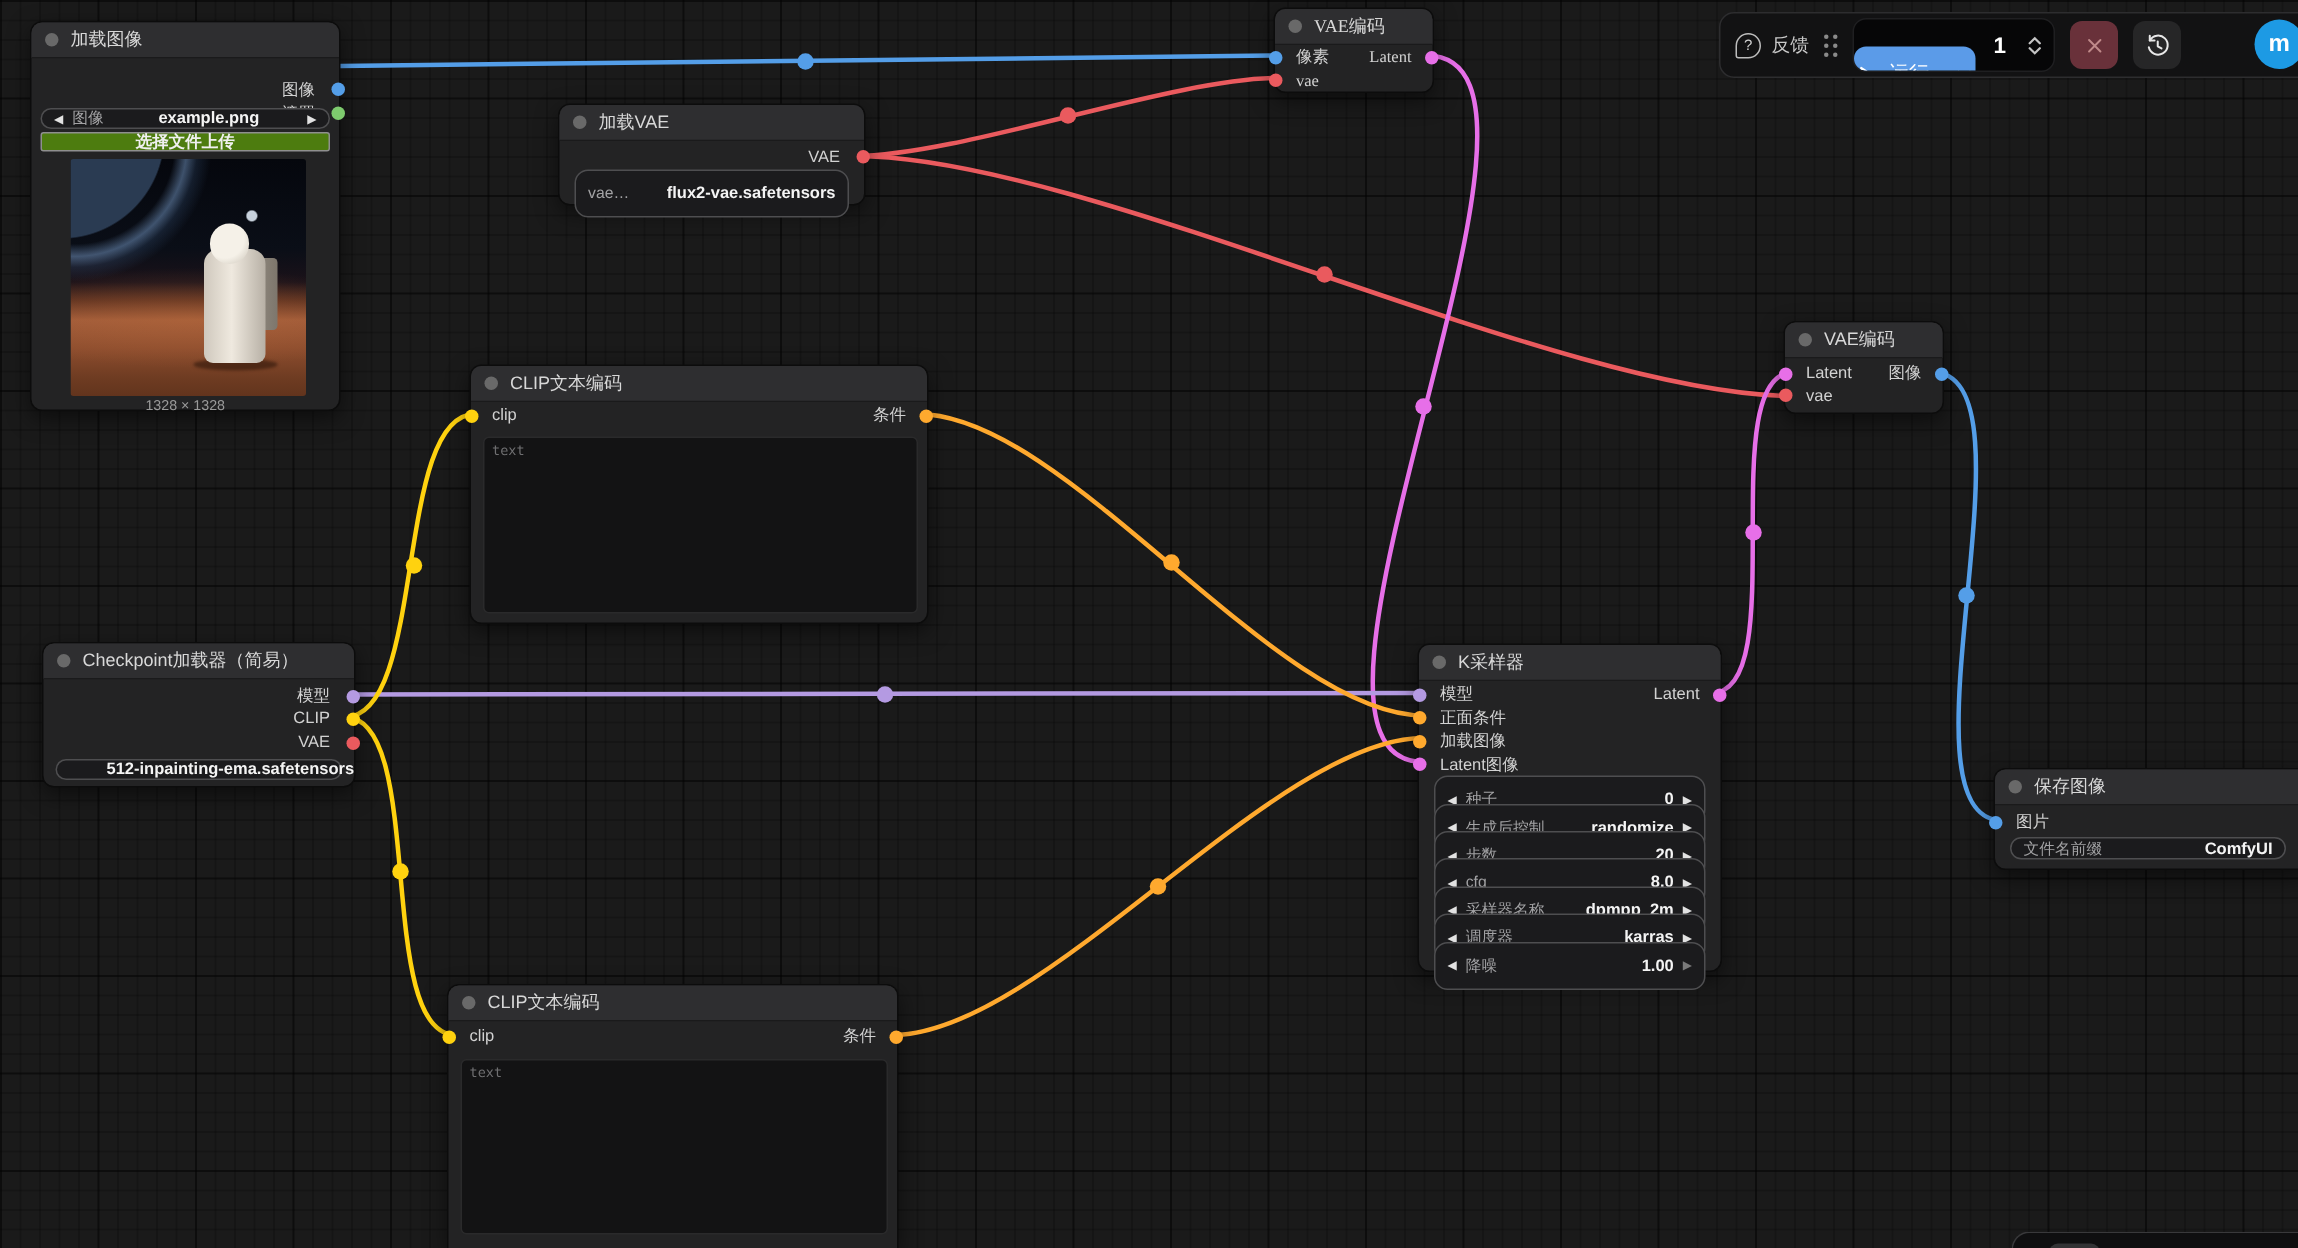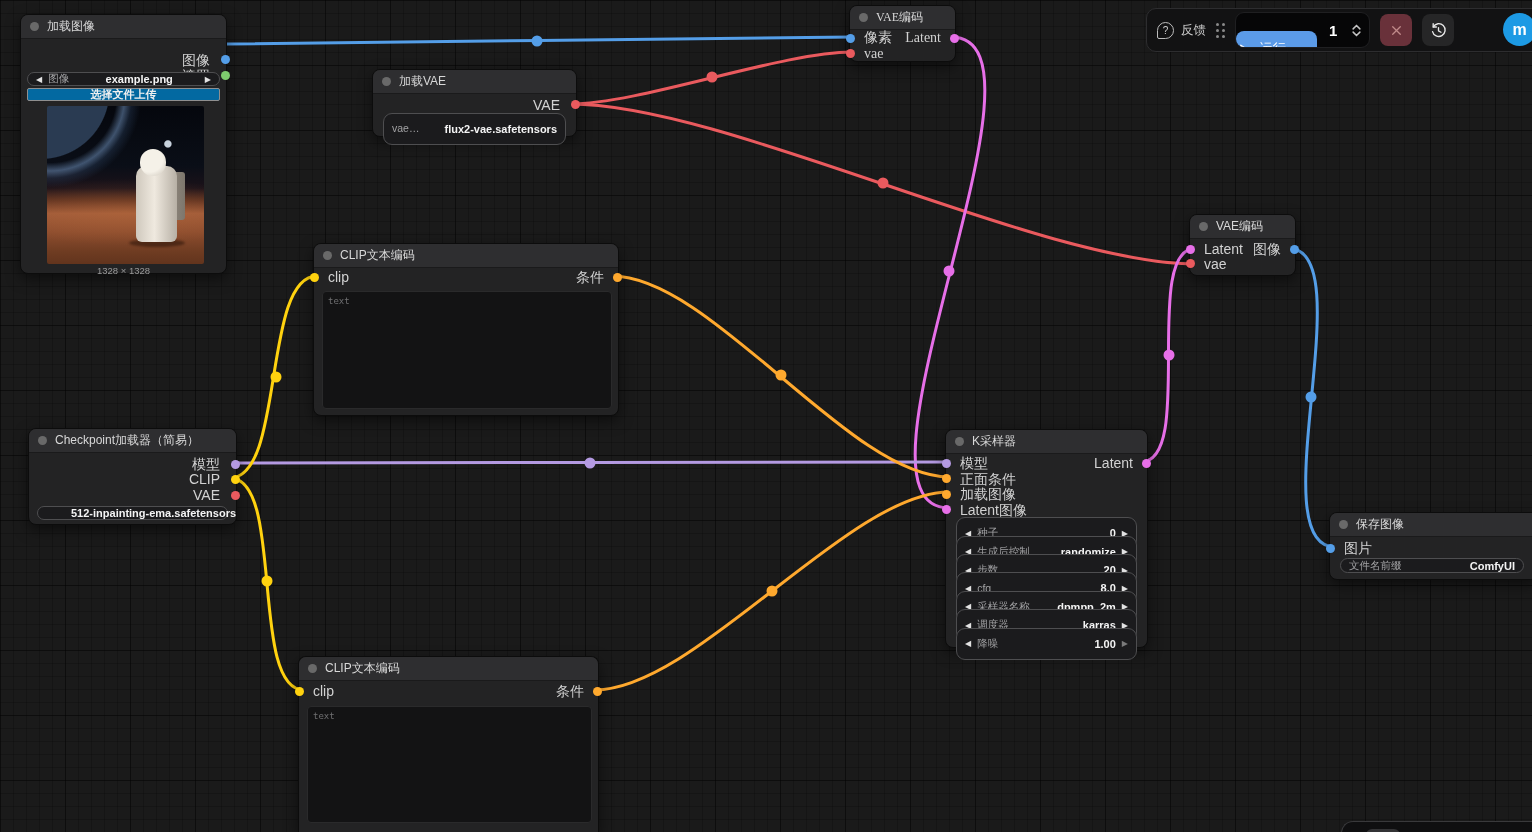--- a/index.html
+++ b/index.html
@@ -26,34 +26,34 @@
     position:absolute; left:0; top:0; right:0; height:24px;
     background:#2e2e30; border-radius:7px 7px 0 0;
     display:flex; align-items:center; gap:8px; padding:0 9px;
     border-bottom:1px solid #1a1a1b;
   }
   .collapse-dot { width:9px; height:9px; border-radius:50%; background:#696969; flex:0 0 auto; }
   .node-title { font-size:12px; color:#d8d8d8; white-space:nowrap; }
   .port { position:absolute; width:9px; height:9px; border-radius:50%; z-index:3; }
   .port.in  { left:-4px; }
   .port.out { right:-4px; }
-  .slot-label { position:absolute; height:14px; line-height:14px; font-size:14px; color:#d2d2d2; white-space:nowrap; }
+  .slot-label { position:absolute; height:14px; line-height:14px; font-size:11px; color:#d2d2d2; white-space:nowrap; }
   .slot-label.right { text-align:right; }
   .widget {
     position:absolute; height:32px; background:#1b1b1d;
     border:1px solid #4e4e50; border-radius:9px;
     display:flex; align-items:center; padding:0 8px; gap:6px;
     font-size:10.5px; color:#a2a2a4; white-space:nowrap;
   }
   .widget .lab { flex:1 1 auto; overflow:hidden; text-overflow:ellipsis; }
   .widget .val { color:#f4f4f4; font-weight:bold; font-size:11px; text-align:right;margin-left:19px; }
   .warr { font-size:8px; color:#e2e2e2; flex:0 0 auto; }
   .warr.dim { color:#7a7a7a; }
   .upload-btn {
-    position:absolute; background:#0369a1; border:1px solid #8f8f8f; border-radius:2px;
+    position:absolute; background:#4d7c0f; border:1px solid #8f8f8f; border-radius:2px;
     color:#f0f0f0; font-weight:bold; font-size:11px; display:flex; align-items:center; justify-content:center;
   }
   .prompt-box {
     position:absolute; background:#131314; border:1px solid #2a2a2b; border-radius:4px;
     resize:none; outline:none; color:#bdbdbd;
     font-family:"DejaVu Sans Mono", monospace; font-size:9px; padding:4px 5px;
   }
   .prompt-box::placeholder { color:#6f6f71; }
   .img-caption { position:absolute; font-size:9.5px; color:#9a9a9a; text-align:center; }
   .preview {

